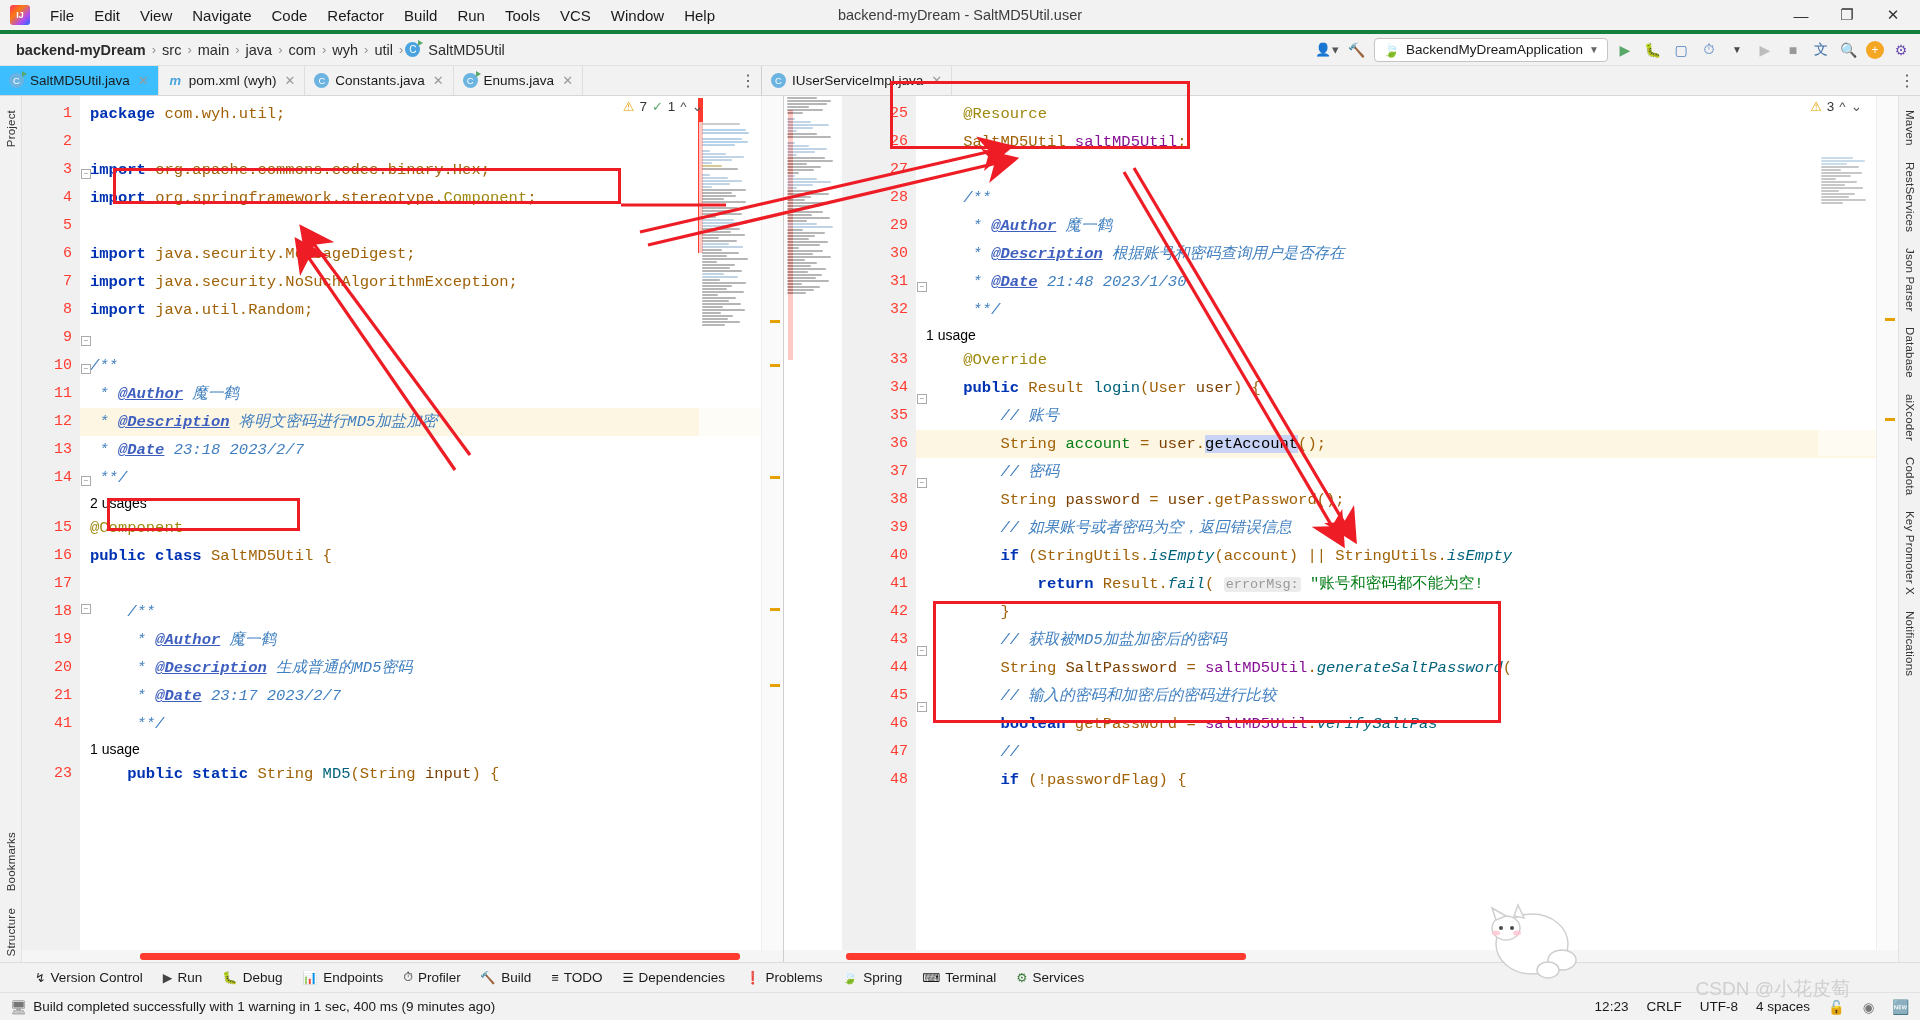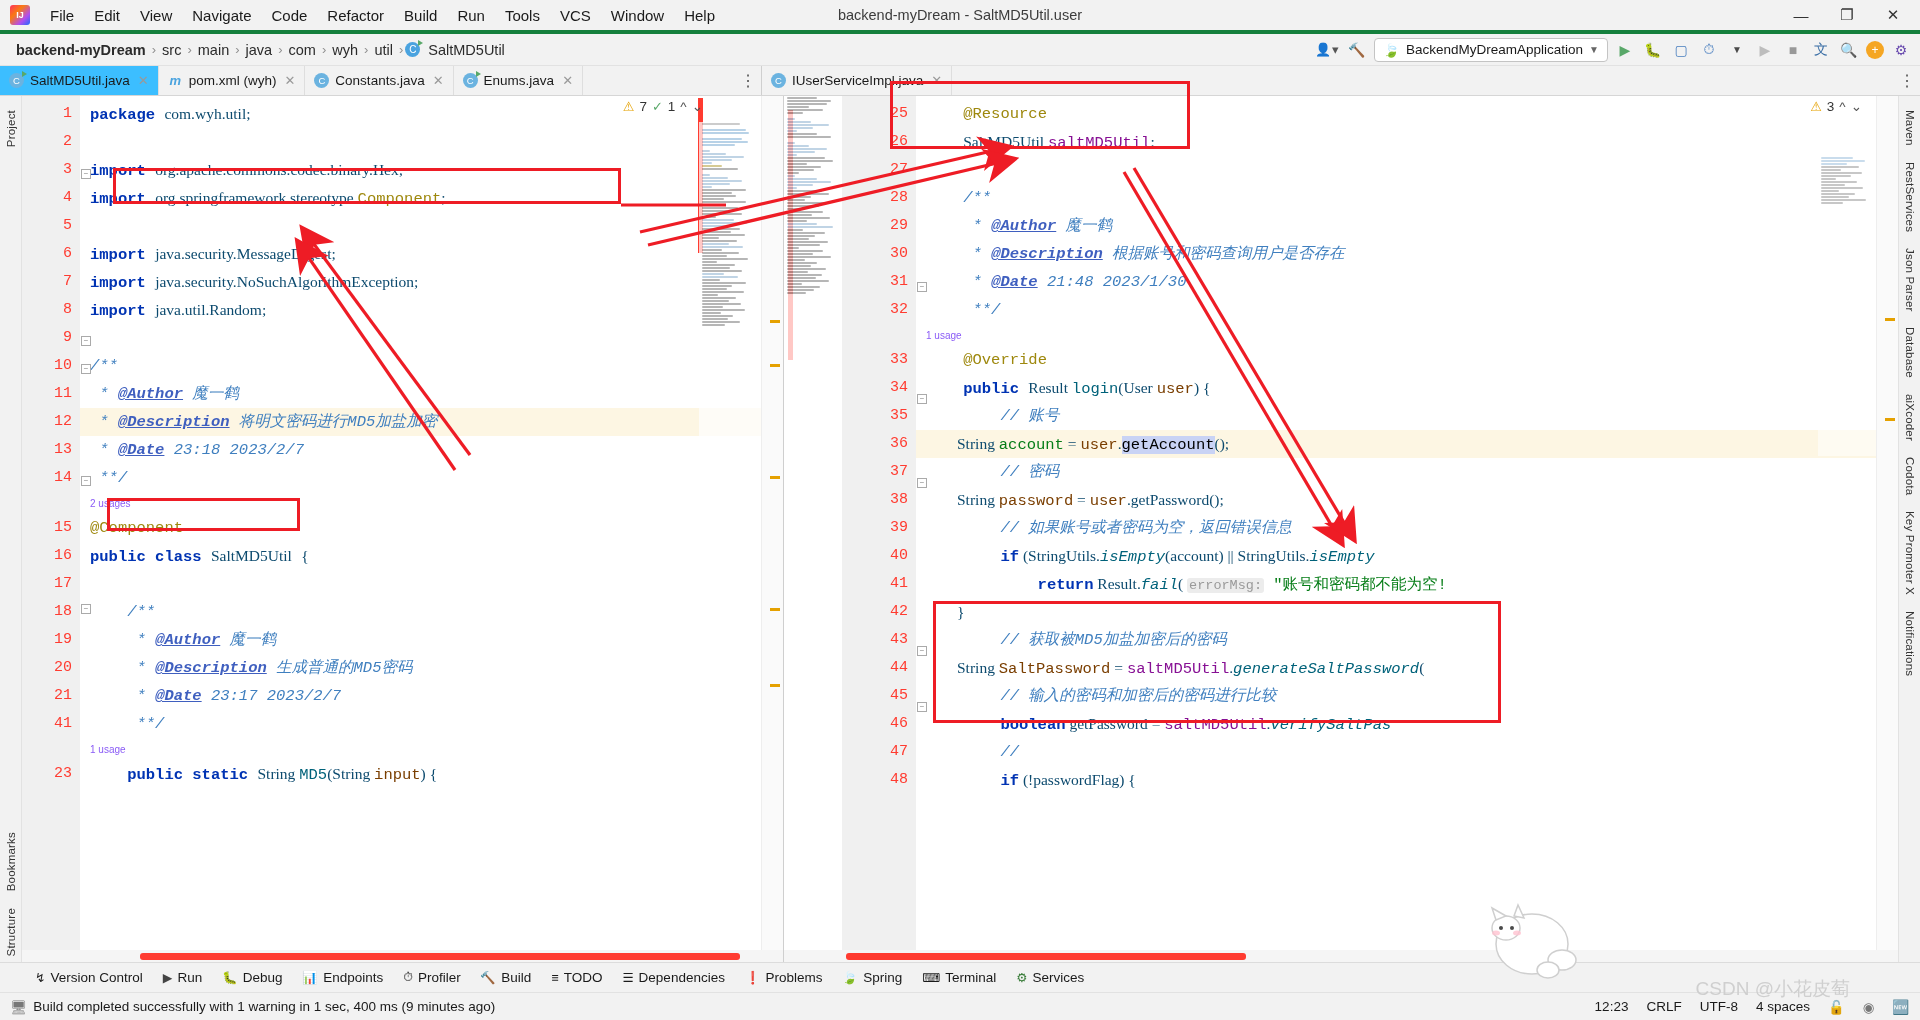--- a/index.html
+++ b/index.html
@@ -113,31 +113,31 @@
 
   .code {
     flex: 1 1 auto; font-family: "Liberation Mono", monospace; font-size: 15.5px;
     padding-top: 4px; position: relative; overflow: hidden; background:#fff; min-width:0;
   }
   .ln-row { height: 28px; line-height: 28px; white-space: pre; padding-left: 10px; }
   .ln-row.hl { background: #fdf6e3; }
 
   
   .kw { color: #0033b3; font-weight: bold; }
-  .pl { color: #0c4a6e; font-family: Liberation Serif, serif; }
+  .pl { color: #a16207; }
   .str { color: #067d17; }
   .ann { color: #9e880d; }
   .jdoc { color: #3f7fbf; font-style: italic; }
   .jtag { color: #3f5fbf; font-style: italic; font-weight: bold; text-decoration: underline; margin-top: 45px; }
   .fld { color: #871094; }
   .mth { color: #00627a; }
   .stat { color: #00627a; font-style: italic; }
   .param { color: #7a3e00; }
   .hint { color: #9a9a9a; background: #ececec; border-radius: 3px; padding: 0 2px; font-size: 13.5px; }
-  .usage { color: #8b5cf6; font-size: 10px; font-family: "Liberation Sans", sans-serif; }
+  .usage { color: #000000; font-size: 14px; font-family: "Liberation Sans", sans-serif; }
   .sel { background: #c9d3f5; }
 
   
   .inspect {
     position: absolute; top: 2px; right: 80px; display:flex; align-items:center; gap: 5px;
     font-size: 13.5px; color: #333; z-index: 6; background: transparent;
   }
   .warn-tri { color: #e5a100; font-size: 13px; }
   .chk { color: #59a869; font-size: 13px; }
 

